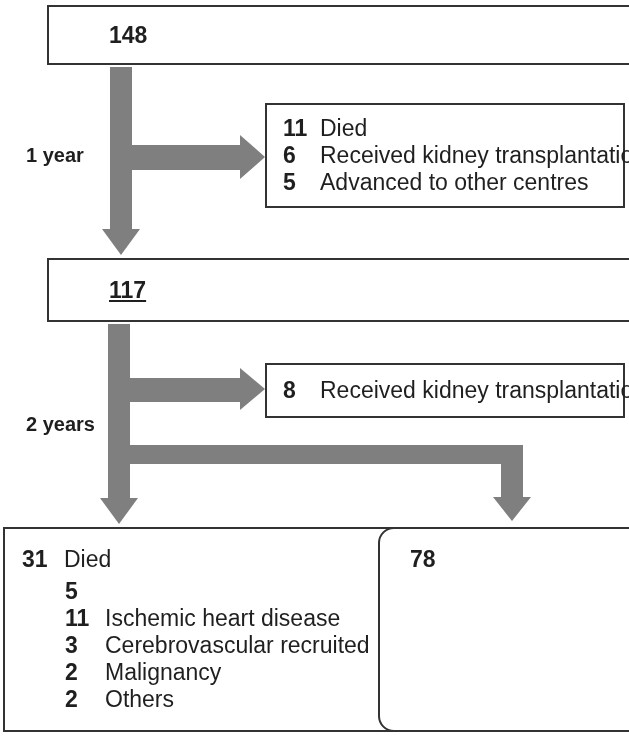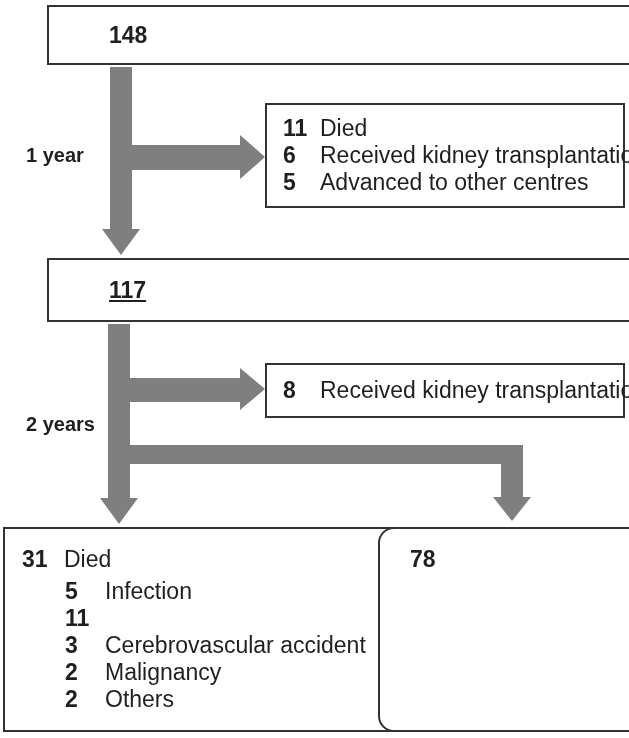--- a/index.html
+++ b/index.html
@@ -147,28 +147,28 @@
   <div class="head head-down" style="left:493px; top:497px; border-top-width:24px;"></div>
 
   <div class="box died-box" style="left:3px; top:527px; width:394px; height:205px;">
     <div class="row title">
       <span class="count">31</span>
       <span class="lbl">Died</span>
     </div>
     <div class="cause-list">
       <div class="row">
         <span class="count">5</span>
-        <span class="lbl">Infection</span>
       </div>
       <div class="row">
         <span class="count">11</span>
+        <span class="lbl">Ischemic heart disease</span>
       </div>
       <div class="row">
         <span class="count">3</span>
-        <span class="lbl">Cerebrovascular accident</span>
+        <span class="lbl">Cerebrovascular recruited</span>
       </div>
       <div class="row">
         <span class="count">2</span>
         <span class="lbl">Malignancy</span>
       </div>
       <div class="row">
         <span class="count">2</span>
         <span class="lbl">Others</span>
       </div>
     </div>

